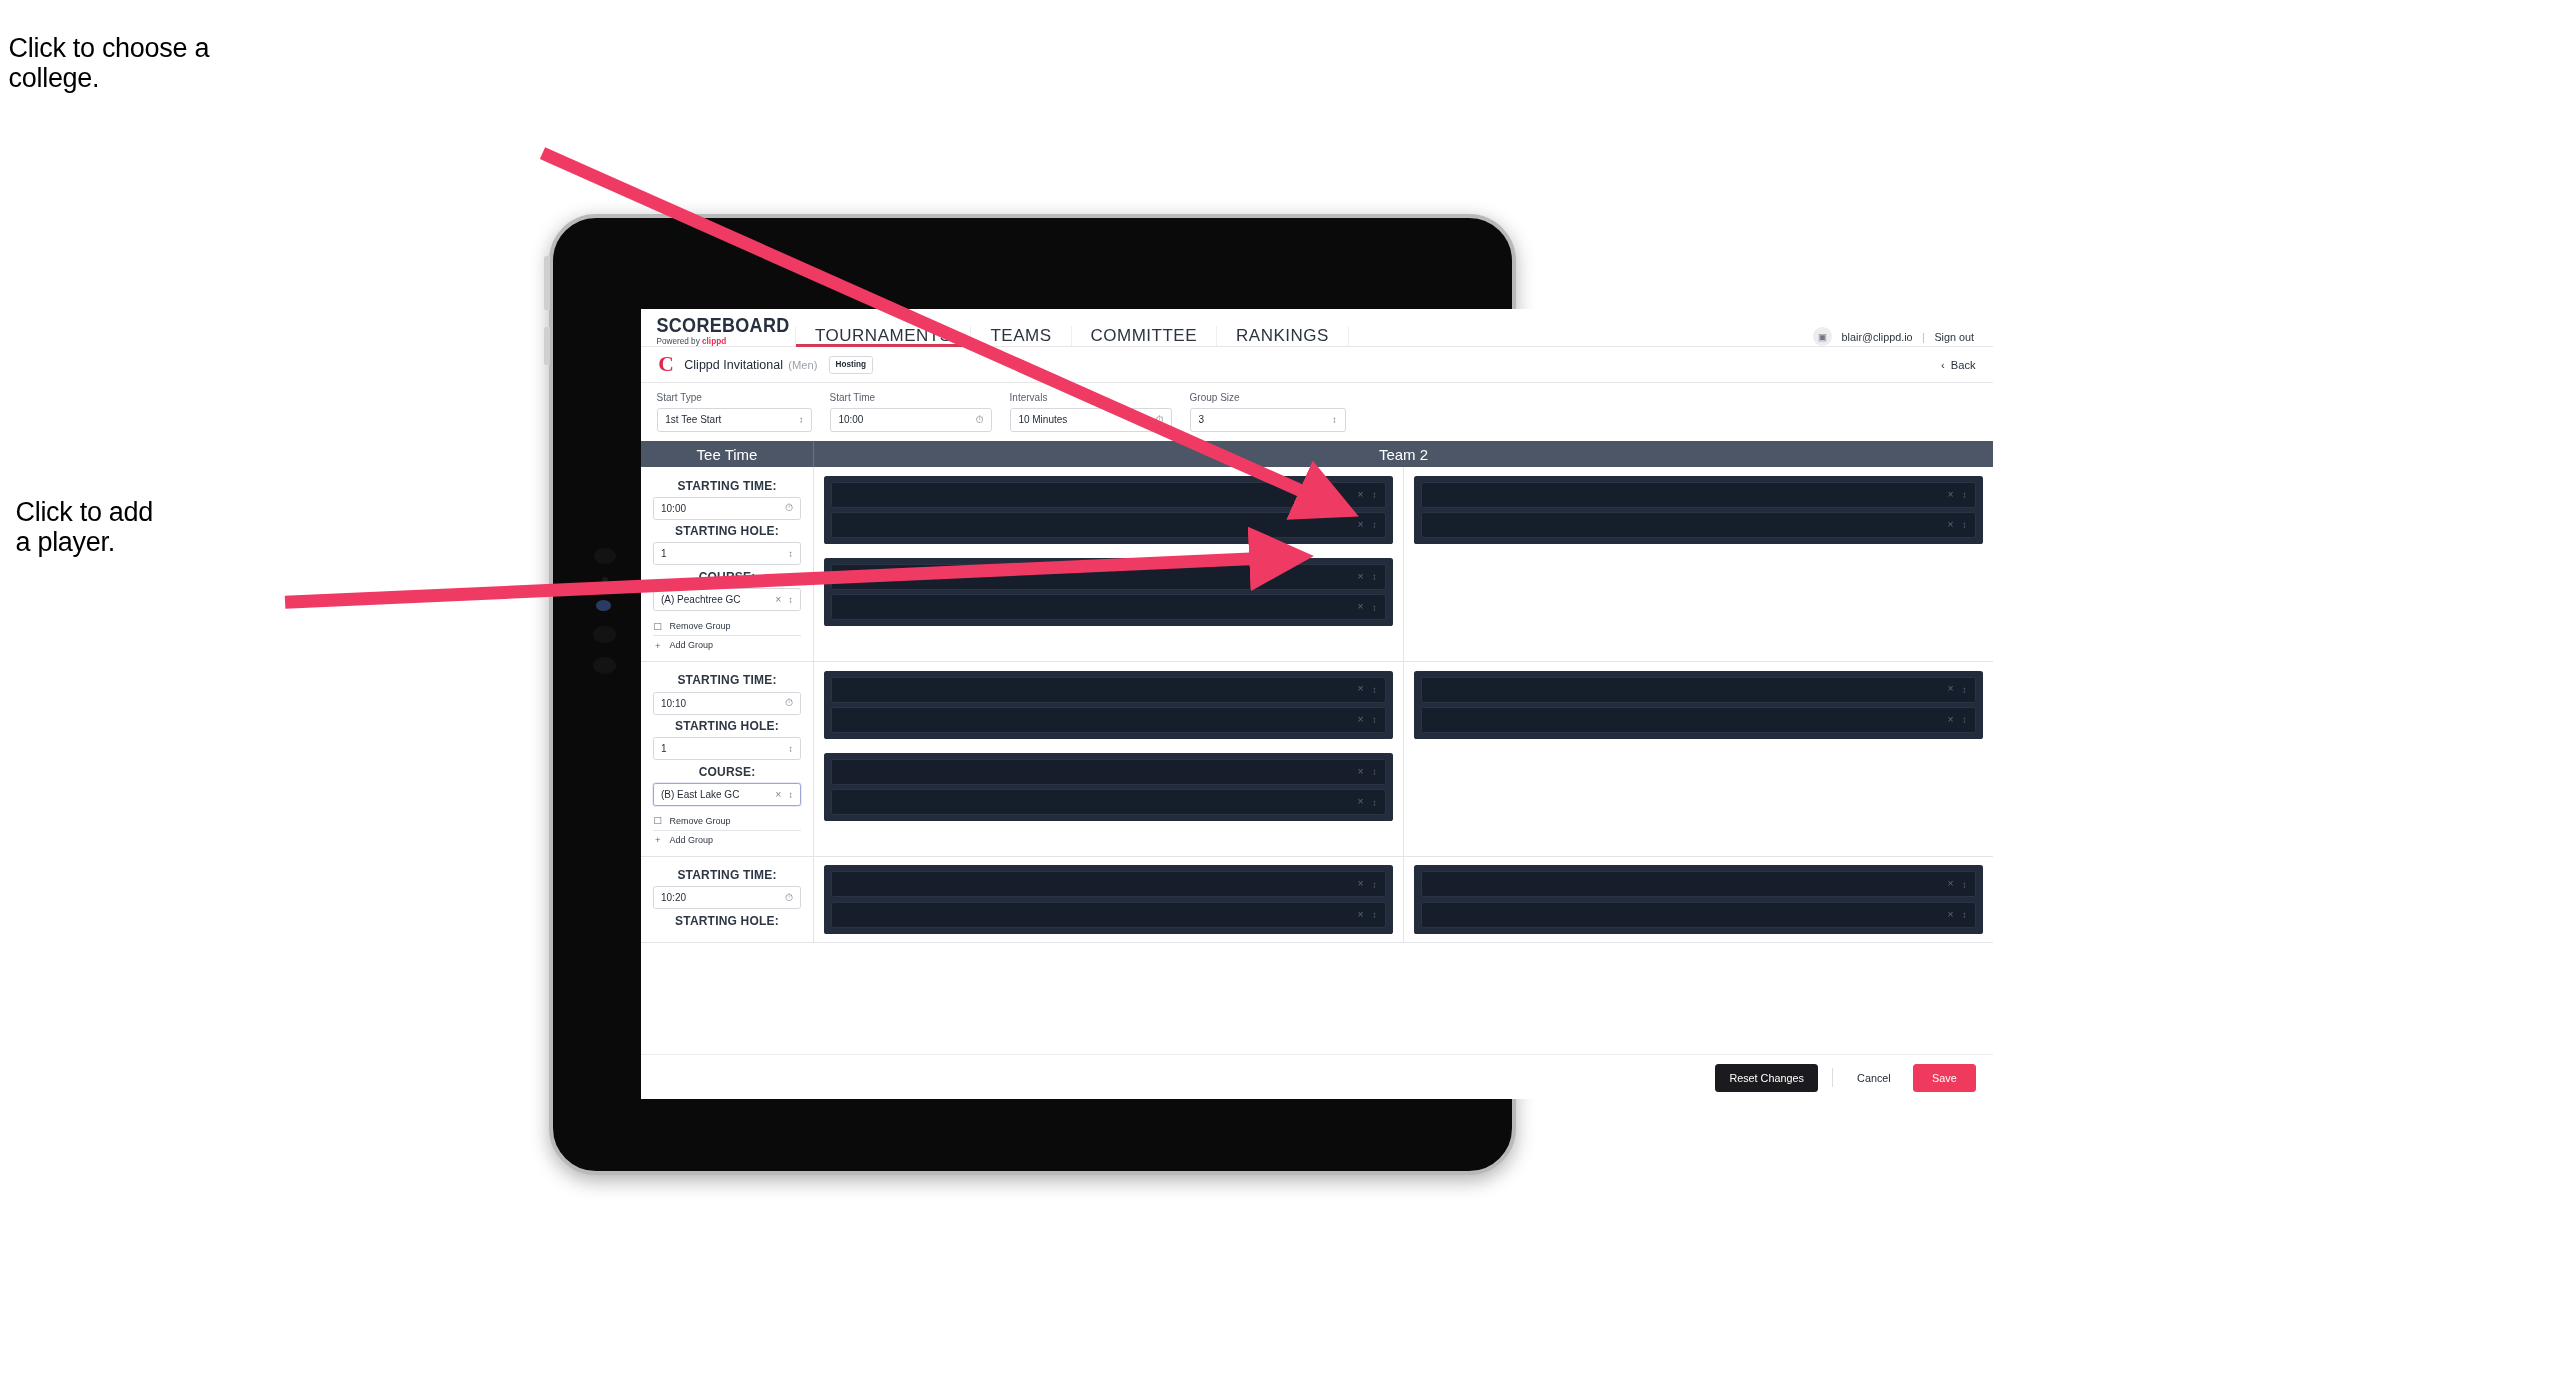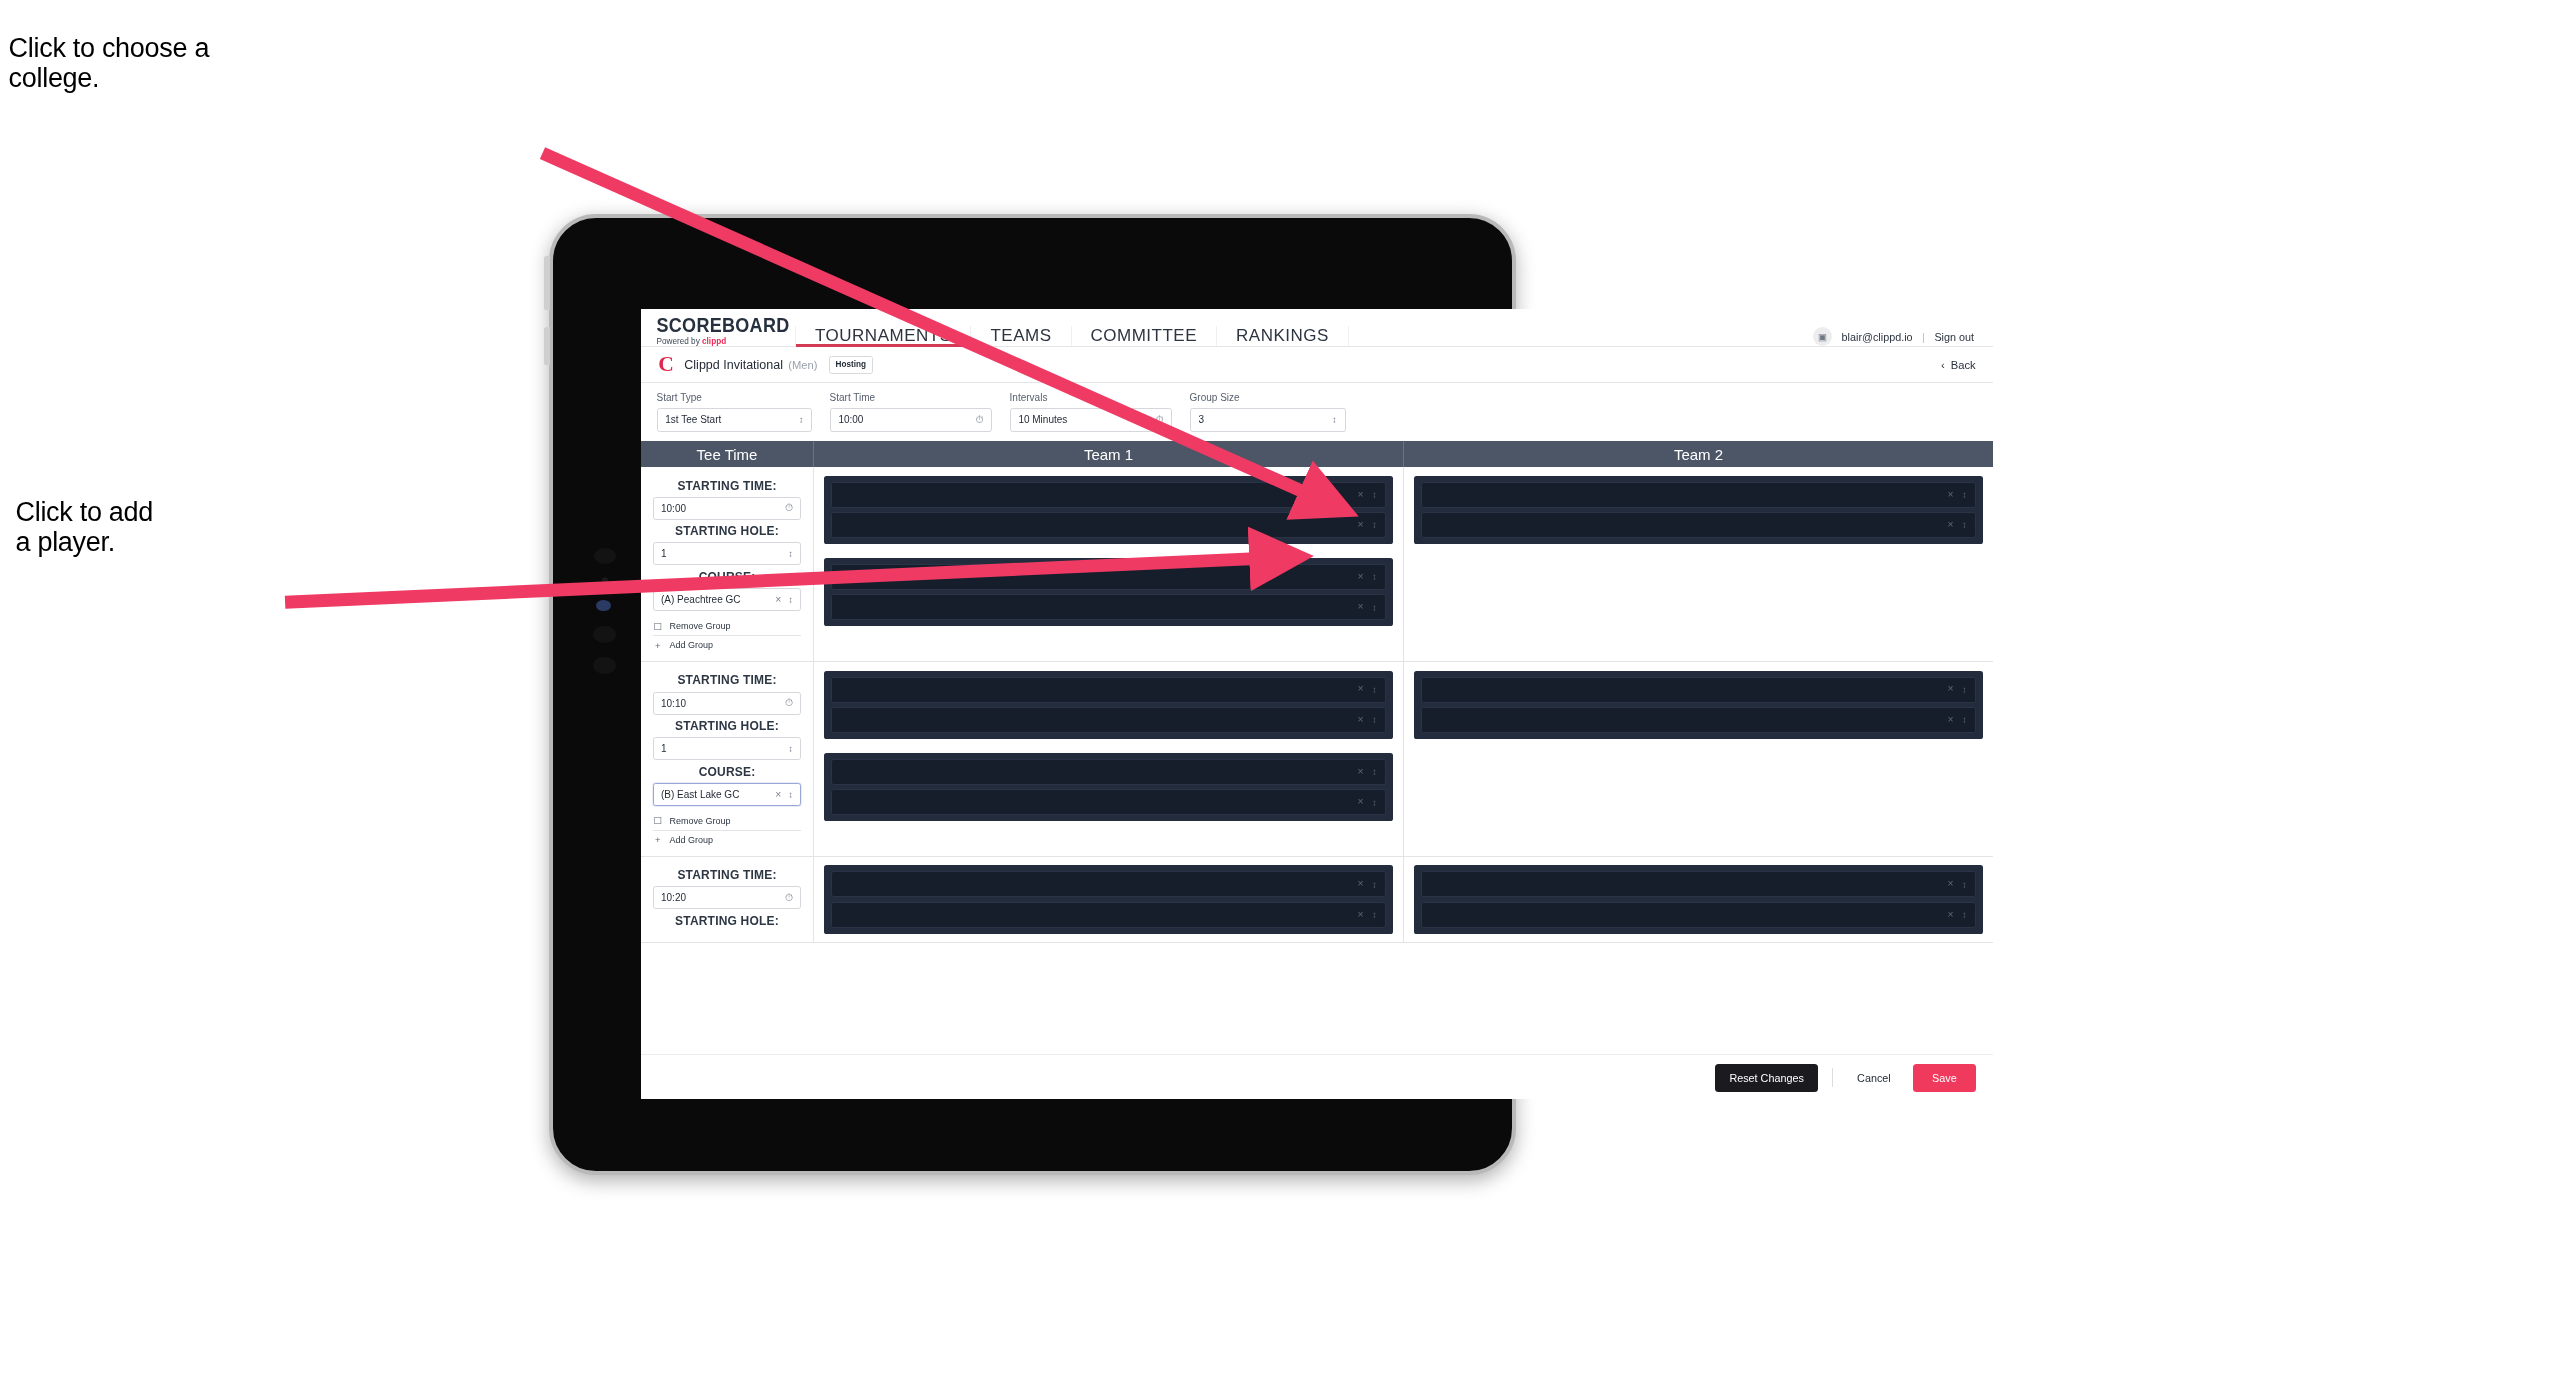--- a/index.html
+++ b/index.html
@@ -299,21 +299,20 @@
           <div class="flabel">Group Size</div>
           <div class="finput">
             <span class="val">3</span>
             <span class="spin">↕</span>
           </div>
         </div>
       </div>
 
       <div class="thead">
         <div class="th th-tee">Tee Time</div>
-        <div class="th th-t1">Team 1</div>
         <div class="th th-t2">Team 2</div>
       </div>
 
       <div class="tbody" id="tbody">
           <div class="grouprow">
             <div class="cell-tee">
               <div class="tee-label">STARTING TIME:</div>
               <div class="tee-input">
                 <span class="val">10:00</span>
                 <span class="clock">⏱</span>

